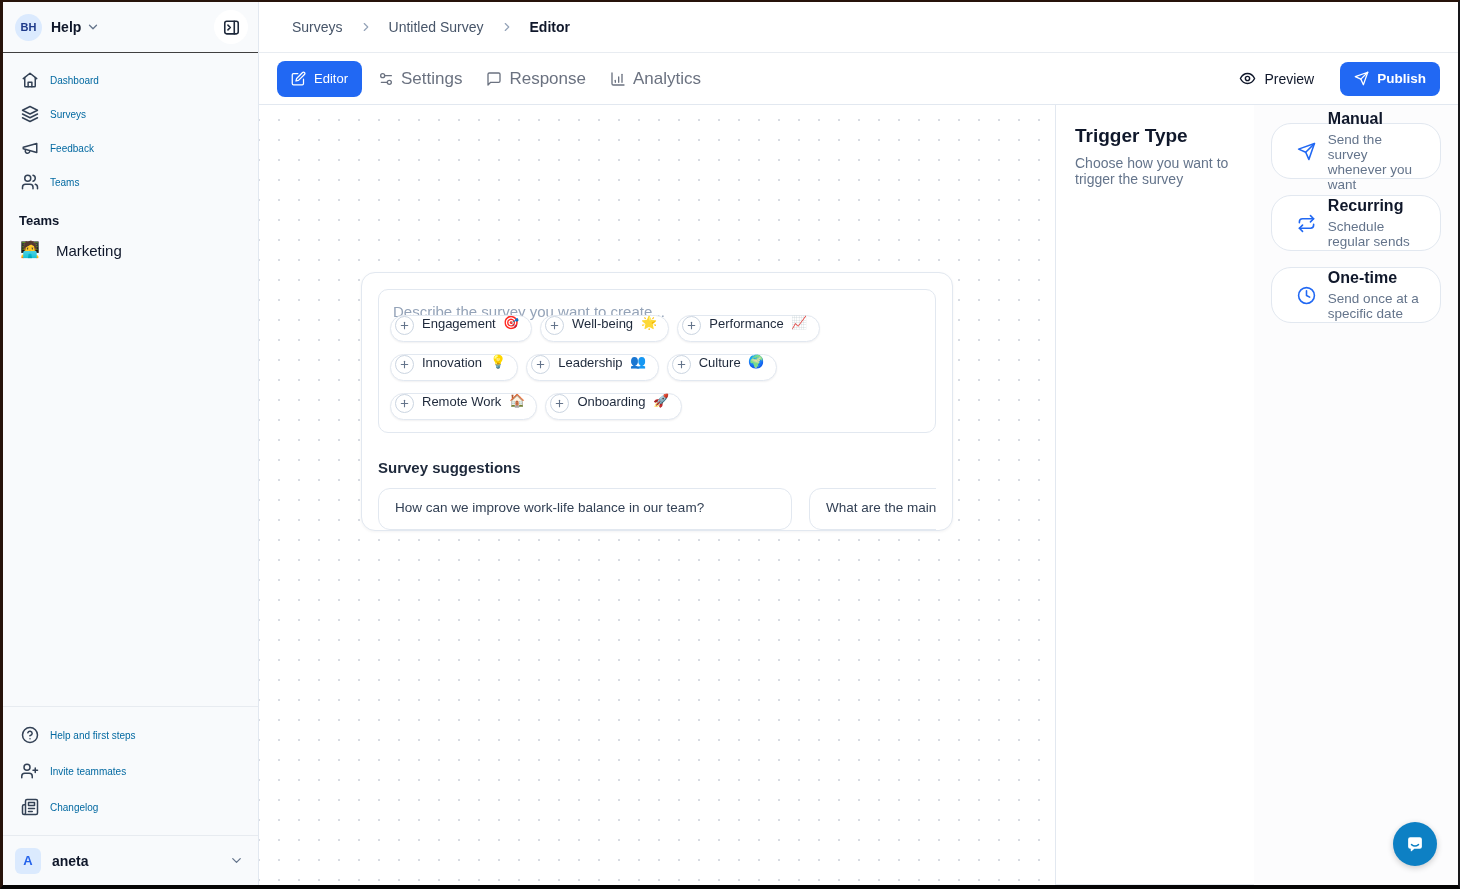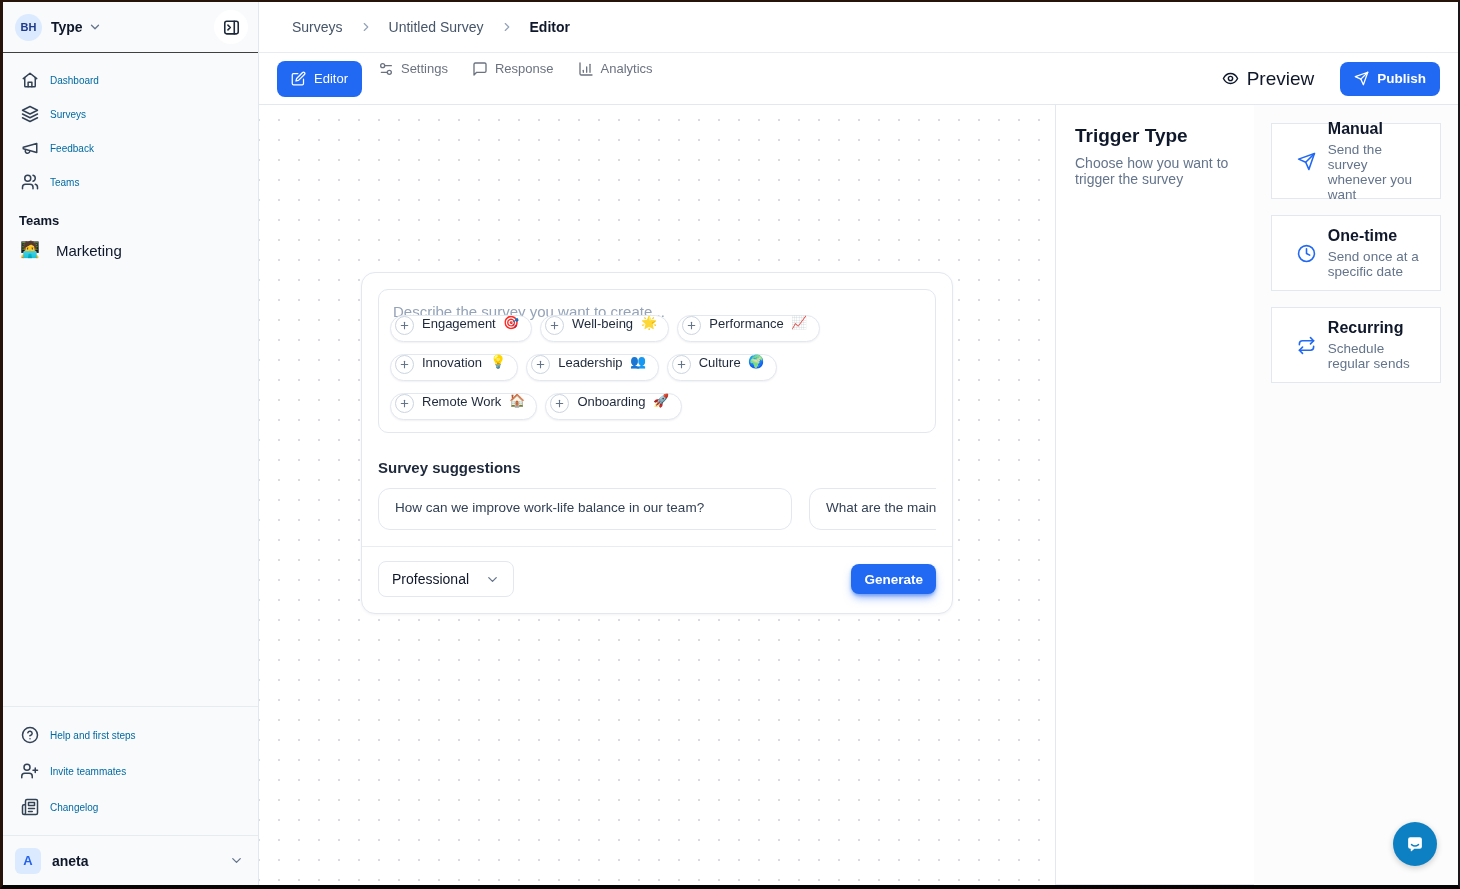--- a/index.html
+++ b/index.html
@@ -39,23 +39,23 @@
 
   
   .main { flex:1; display:flex; flex-direction:column; min-width:0; }
   .breadcrumb-bar { height:51px; flex:0 0 51px; background:#fff; border-bottom:1px solid #e8ecf1; display:flex; align-items:center; padding-left:33px; }
   .crumb { font-size:14px; color:#475569; cursor:pointer; }
   .crumb.current { color:#0f172a; font-weight:600; cursor:default; }
   .crumb-sep { color:#94a3b8; margin:0 16px; display:flex; }
 
   .toolbar { height:52px; flex:0 0 52px; background:#fff; border-bottom:1px solid #e2e8f0; display:flex; align-items:center; padding:0 18px; }
   .tab-active { height:36px; display:flex; align-items:center; gap:8px; background:var(--accent); color:#fff; border:none; border-radius:8px; padding:0 14px; font-size:13px; font-weight:500; font-family:inherit; cursor:pointer; }
-  .tab { height:36px; display:flex; align-items:flex-start; gap:7px; background:transparent; border:none; color:#6b7280; font-size:13px; font-family:inherit; padding:0 8px; margin-left:8px; cursor:pointer; }
+  .tab { height:36px; display:flex; align-items:center; gap:7px; background:transparent; border:none; color:#6b7280; font-size:17px; font-family:inherit; padding:0 8px; margin-left:8px; cursor:pointer; }
   .toolbar-right { margin-left:auto; display:flex; align-items:center; }
-  .preview-btn { display:flex; align-items:center; gap:8px; background:transparent; border:none; font-size:19px; color:#0f172a; font-family:inherit; cursor:pointer; }
+  .preview-btn { display:flex; align-items:center; gap:8px; background:transparent; border:none; font-size:14px; color:#0f172a; font-family:inherit; cursor:pointer; }
   .publish-btn { margin-left:26px; height:34px; display:flex; align-items:center; gap:8px; background:var(--accent); color:#fff; border:none; border-radius:8px; padding:0 14px; font-size:13.5px; font-weight:600; font-family:inherit; cursor:pointer; }
 
   .content { flex:1; display:flex; min-height:0; }
 
   
   .canvas { flex:1; min-width:0; position:relative; background:#fff; border-right:1px solid #e2e8f0;
     background-image: radial-gradient(circle, #d7dbe2 1.2px, transparent 1.35px);
     background-size: 20px 20px; background-position: 10px 5px; overflow:hidden; }
 
   .composer-card { width:592px; margin:167px auto 0; background:#fff; border:1px solid #e2e8f0; border-radius:14px; box-shadow:0 1px 3px rgba(15,23,42,.05); }
@@ -75,37 +75,37 @@
   .tone-select { height:36px; display:flex; align-items:center; gap:16px; border:1px solid #e2e8f0; border-radius:8px; background:#fff; padding:0 13px; font-size:14px; color:#0f172a; font-family:inherit; cursor:pointer; }
   .tone-select .sel-chevron { color:#64748b; display:flex; }
   .generate-btn { margin-left:auto; height:30px; background:var(--accent); color:#fff; border:none; border-radius:8px; padding:0 13px; font-size:13.5px; font-weight:600; font-family:inherit; cursor:pointer; box-shadow:0 5px 10px -2px rgba(33,104,243,.55), 0 2px 3px rgba(33,104,243,.35); }
 
   
   .trigger-panel { width:402px; flex:0 0 402px; background:#fcfcfd; display:flex; flex-direction:row; }
   .panel-header { background:#fff; padding:20px 24px 23px 19px; border-bottom:1px solid #e8ecf1; }
   .panel-title { font-size:19px; font-weight:700; color:#0f172a; }
   .panel-subtitle { margin-top:8px; font-size:14px; color:#64748b; }
   .panel-body { padding:18px 17px; }
-  .trigger-card { background:#fff; border:1px solid #e2e8f0; border-radius:0; height:76px; display:flex; align-items:center; padding:0 16px 0 25px; margin-bottom:16px; cursor:pointer; }
+  .trigger-card { background:#fff; border:1px solid #e2e8f0; border-radius:20px; height:56px; display:flex; align-items:center; padding:0 16px 0 25px; margin-bottom:16px; cursor:pointer; }
   .trigger-icon { color:var(--accent); margin-right:12px; display:flex; }
   .trigger-title { font-size:16px; font-weight:600; color:#0f172a; }
   .trigger-desc { margin-top:4px; font-size:13.5px; color:#64748b; }
 
   
   .chat-launcher { position:absolute; right:21px; bottom:19px; width:44px; height:44px; border-radius:50%; border:none; background:#0d80c4; display:flex; align-items:center; justify-content:center; cursor:pointer; box-shadow:0 2px 6px rgba(0,0,0,.2); }
 </style>
 </head>
 <body>
 
 <div class="screen" style="--accent:#2168f3">
 
   <aside class="sidebar">
     <div class="sidebar-header">
       <div class="ws-avatar">BH</div>
-      <span class="ws-name">Type</span>
+      <span class="ws-name">Help</span>
       <span class="ws-chevron">
         <svg width="14" height="14" viewBox="0 0 24 24" fill="none" stroke="currentColor" stroke-width="2.2" stroke-linecap="round" stroke-linejoin="round">
             <path d="m6 9 6 6 6-6"></path>
           </svg>
       </span>
       <button class="collapse-btn">
         <span>
           <svg width="19" height="19" viewBox="0 0 24 24" fill="none" stroke="currentColor" stroke-width="2" stroke-linecap="round" stroke-linejoin="round">
               <rect x="3.5" y="4" width="17" height="16" rx="2.5"></rect>
               <line x1="15.5" y1="4" x2="15.5" y2="20"></line>
@@ -384,31 +384,20 @@
               </div>
             </div>
 
             <div class="sugg-title">Survey suggestions</div>
             <div class="sugg-row">
               <div class="sugg-box">How can we improve work-life balance in our team?</div>
               <div class="sugg-box">What are the main ob</div>
             </div>
           </div>
 
-          <div class="composer-footer">
-            <button class="tone-select">
-              <span>Professional</span>
-              <span class="sel-chevron">
-                <svg width="15" height="15" viewBox="0 0 24 24" fill="none" stroke="currentColor" stroke-width="2" stroke-linecap="round" stroke-linejoin="round">
-                    <path d="m6 9 6 6 6-6"></path>
-                  </svg>
-              </span>
-            </button>
-            <button class="generate-btn">Generate</button>
-          </div>
         </div>
       </div>
 
       <aside class="trigger-panel">
         <div class="panel-header">
           <div class="panel-title">Trigger Type</div>
           <div class="panel-subtitle">Choose how you want to trigger the survey</div>
         </div>
         <div class="panel-body">
           <div class="trigger-card">
@@ -419,43 +408,43 @@
                 </svg>
             </span>
             <div>
               <div class="trigger-title">Manual</div>
               <div class="trigger-desc">Send the survey whenever you want</div>
             </div>
           </div>
           <div class="trigger-card">
             <span class="trigger-icon">
               <svg width="19" height="19" viewBox="0 0 24 24" fill="none" stroke="currentColor" stroke-width="2" stroke-linecap="round" stroke-linejoin="round">
-                  <circle cx="12" cy="12" r="10"></circle>
-                  <path d="M12 6v6l4 2"></path>
-                </svg>
-            </span>
-            <div>
-              <div class="trigger-title">One-time</div>
-              <div class="trigger-desc">Send once at a specific date</div>
-            </div>
-          </div>
-          <div class="trigger-card">
-            <span class="trigger-icon">
-              <svg width="19" height="19" viewBox="0 0 24 24" fill="none" stroke="currentColor" stroke-width="2" stroke-linecap="round" stroke-linejoin="round">
                   <path d="m17 2 4 4-4 4"></path>
                   <path d="M3 11v-1a4 4 0 0 1 4-4h14"></path>
                   <path d="m7 22-4-4 4-4"></path>
                   <path d="M21 13v1a4 4 0 0 1-4 4H3"></path>
                 </svg>
             </span>
             <div>
               <div class="trigger-title">Recurring</div>
               <div class="trigger-desc">Schedule regular sends</div>
             </div>
           </div>
+          <div class="trigger-card">
+            <span class="trigger-icon">
+              <svg width="19" height="19" viewBox="0 0 24 24" fill="none" stroke="currentColor" stroke-width="2" stroke-linecap="round" stroke-linejoin="round">
+                  <circle cx="12" cy="12" r="10"></circle>
+                  <path d="M12 6v6l4 2"></path>
+                </svg>
+            </span>
+            <div>
+              <div class="trigger-title">One-time</div>
+              <div class="trigger-desc">Send once at a specific date</div>
+            </div>
+          </div>
         </div>
       </aside>
     </div>
   </div>
 
   <button class="chat-launcher">
     <span>
       <svg width="22" height="22" viewBox="0 0 24 24">
           <path fill="#ffffff" d="M6.8 4.5h10.4a2.3 2.3 0 0 1 2.3 2.3v8.2a2.3 2.3 0 0 1-2.3 2.3h-5.9l-3.1 2.6a.5.5 0 0 1-.82-.38V17.3h-.58a2.3 2.3 0 0 1-2.3-2.3V6.8a2.3 2.3 0 0 1 2.3-2.3z"></path>
           <path d="M8.2 12.6c2.2 1.7 5.4 1.7 7.6 0" fill="none" stroke="#0d80c4" stroke-width="1.6" stroke-linecap="round"></path>

